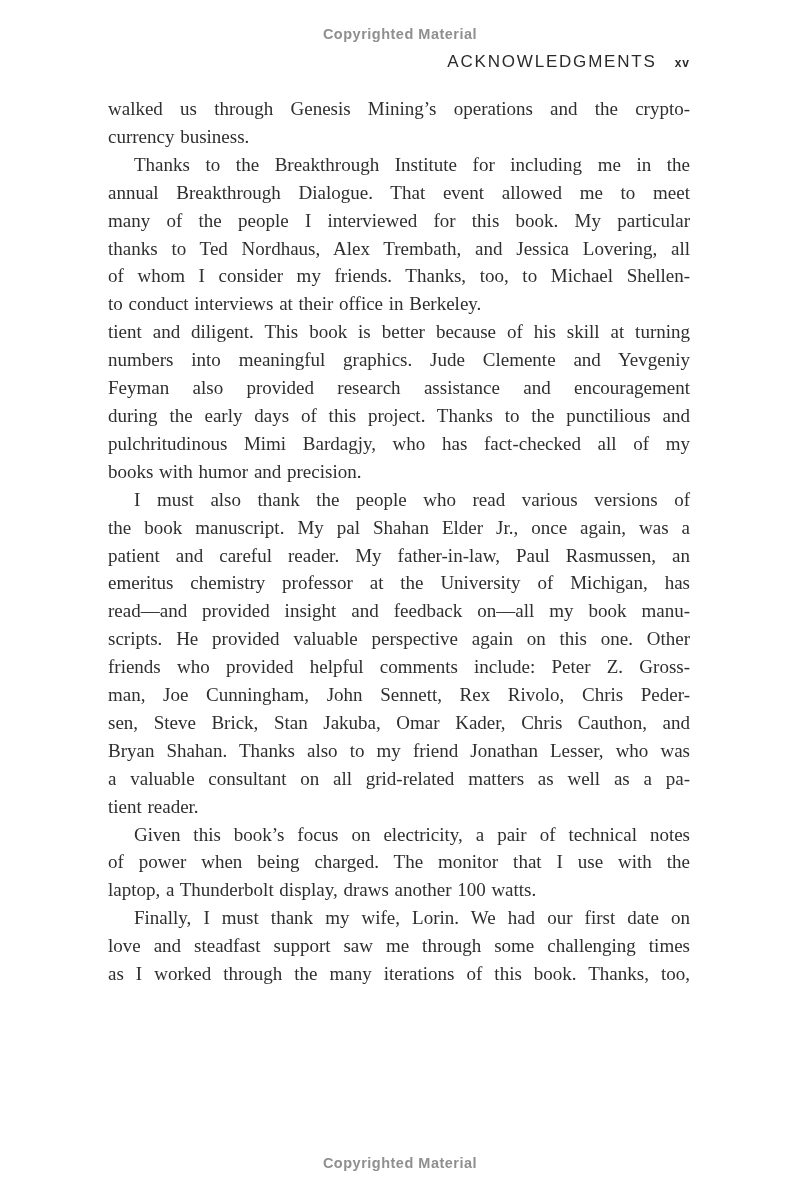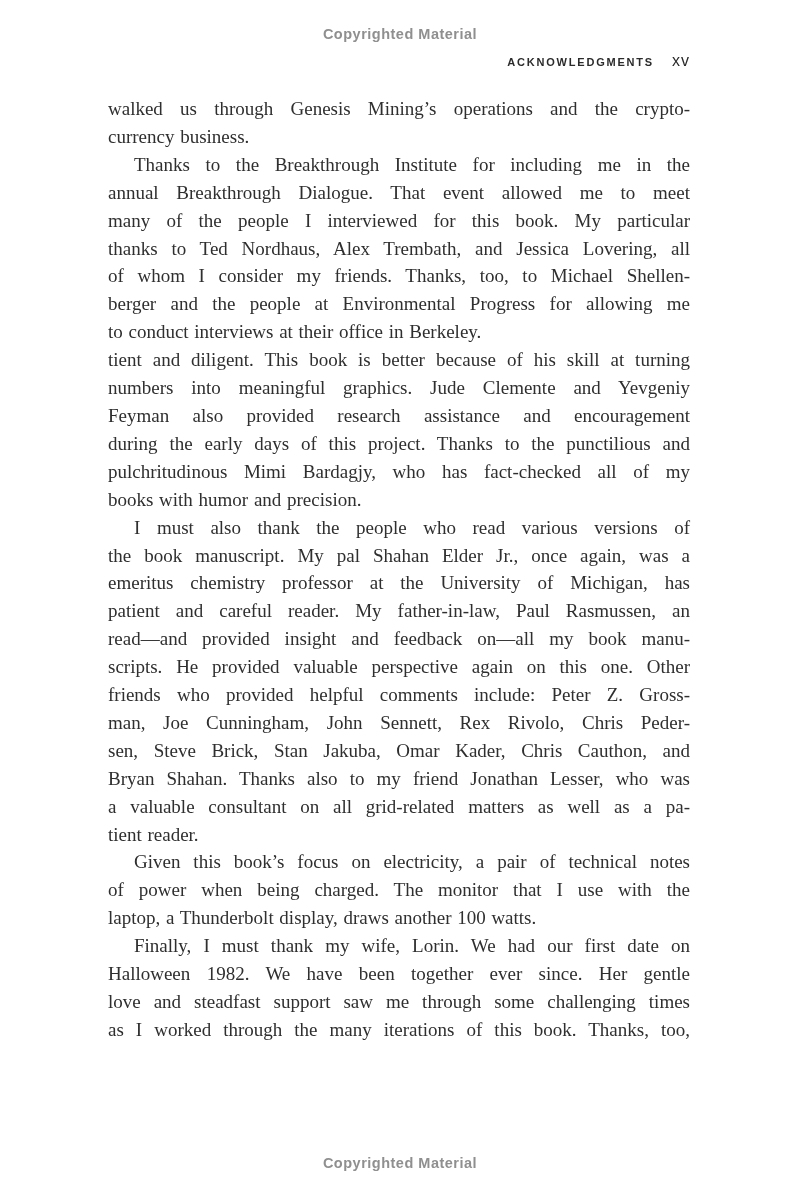--- a/index.html
+++ b/index.html
@@ -35,27 +35,27 @@
     position: absolute;
     left: 108px;
     top: 52px;
     width: 582px;
     text-align: right;
     font-family: "Liberation Sans", sans-serif;
     color: var(--header-text);
     white-space: nowrap;
   }
   .running-header .rh-title {
-    font-size: 11px;
-    font-weight: bold;
+    font-size: 17px;
+    font-weight: normal;
     letter-spacing: 1.8px;
   }
   .running-header .rh-folio {
-    font-size: 16px;
-    font-weight: normal;
+    font-size: 12px;
+    font-weight: bold;
     letter-spacing: 1px;
     margin-left: 18px;
   }
   .body-text {
     position: absolute;
     left: 108px;
     top: 95px;
     width: 582px;
     font-size: 19px;
     line-height: 27.9px;
@@ -91,53 +91,51 @@
       <div class="paragraph">
         <div class="line">walked us through Genesis Mining’s operations and the crypto-</div>
         <div class="line para-end">currency business.</div>
       </div>
       <div class="paragraph">
         <div class="line indent">Thanks to the Breakthrough Institute for including me in the</div>
         <div class="line">annual Breakthrough Dialogue. That event allowed me to meet</div>
         <div class="line">many of the people I interviewed for this book. My particular</div>
         <div class="line">thanks to Ted Nordhaus, Alex Trembath, and Jessica Lovering, all</div>
         <div class="line">of whom I consider my friends. Thanks, too, to Michael Shellen-</div>
-        <div class="line">berger and the people at Environmental Progress for allowing me</div>
         <div class="line para-end">to conduct interviews at their office in Berkeley.</div>
       </div>
       <div class="paragraph">
         <div class="line">tient and diligent. This book is better because of his skill at turning</div>
         <div class="line">numbers into meaningful graphics. Jude Clemente and Yevgeniy</div>
         <div class="line">Feyman also provided research assistance and encouragement</div>
         <div class="line">during the early days of this project. Thanks to the punctilious and</div>
         <div class="line">pulchritudinous Mimi Bardagjy, who has fact-checked all of my</div>
         <div class="line para-end">books with humor and precision.</div>
       </div>
       <div class="paragraph">
         <div class="line indent">I must also thank the people who read various versions of</div>
         <div class="line">the book manuscript. My pal Shahan Elder Jr., once again, was a</div>
+        <div class="line">patient and careful reader. My father-in-law, Paul Rasmussen, an</div>
         <div class="line">emeritus chemistry professor at the University of Michigan, has</div>
-        <div class="line">patient and careful reader. My father-in-law, Paul Rasmussen, an</div>
         <div class="line">read—and provided insight and feedback on—all my book manu-</div>
         <div class="line">scripts. He provided valuable perspective again on this one. Other</div>
         <div class="line">friends who provided helpful comments include: Peter Z. Gross-</div>
         <div class="line">man, Joe Cunningham, John Sennett, Rex Rivolo, Chris Peder-</div>
         <div class="line">sen, Steve Brick, Stan Jakuba, Omar Kader, Chris Cauthon, and</div>
         <div class="line">Bryan Shahan. Thanks also to my friend Jonathan Lesser, who was</div>
         <div class="line">a valuable consultant on all grid-related matters as well as a pa-</div>
         <div class="line para-end">tient reader.</div>
       </div>
       <div class="paragraph">
         <div class="line indent">Given this book’s focus on electricity, a pair of technical notes</div>
         <div class="line">of power when being charged. The monitor that I use with the</div>
         <div class="line para-end">laptop, a Thunderbolt display, draws another 100 watts.</div>
       </div>
       <div class="paragraph">
         <div class="line indent">Finally, I must thank my wife, Lorin. We had our first date on</div>
-        <div class="line">Halloween 1982. We have been together ever since. Her gentle</div>
         <div class="line">love and steadfast support saw me through some challenging times</div>
         <div class="line">as I worked through the many iterations of this book. Thanks, too,</div>
       </div>
     </div>
 
   <div class="notice notice-bottom">Copyrighted Material</div>
 
 </div>
 
 </body></html>

